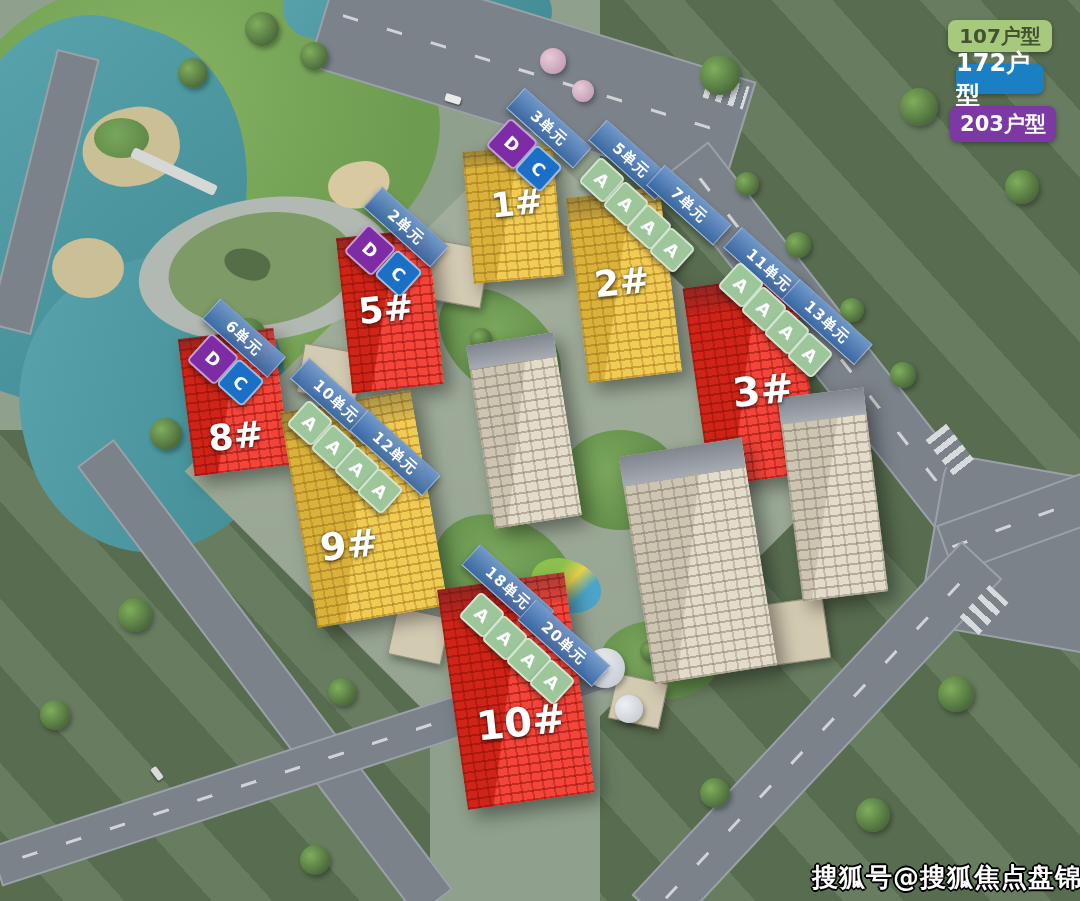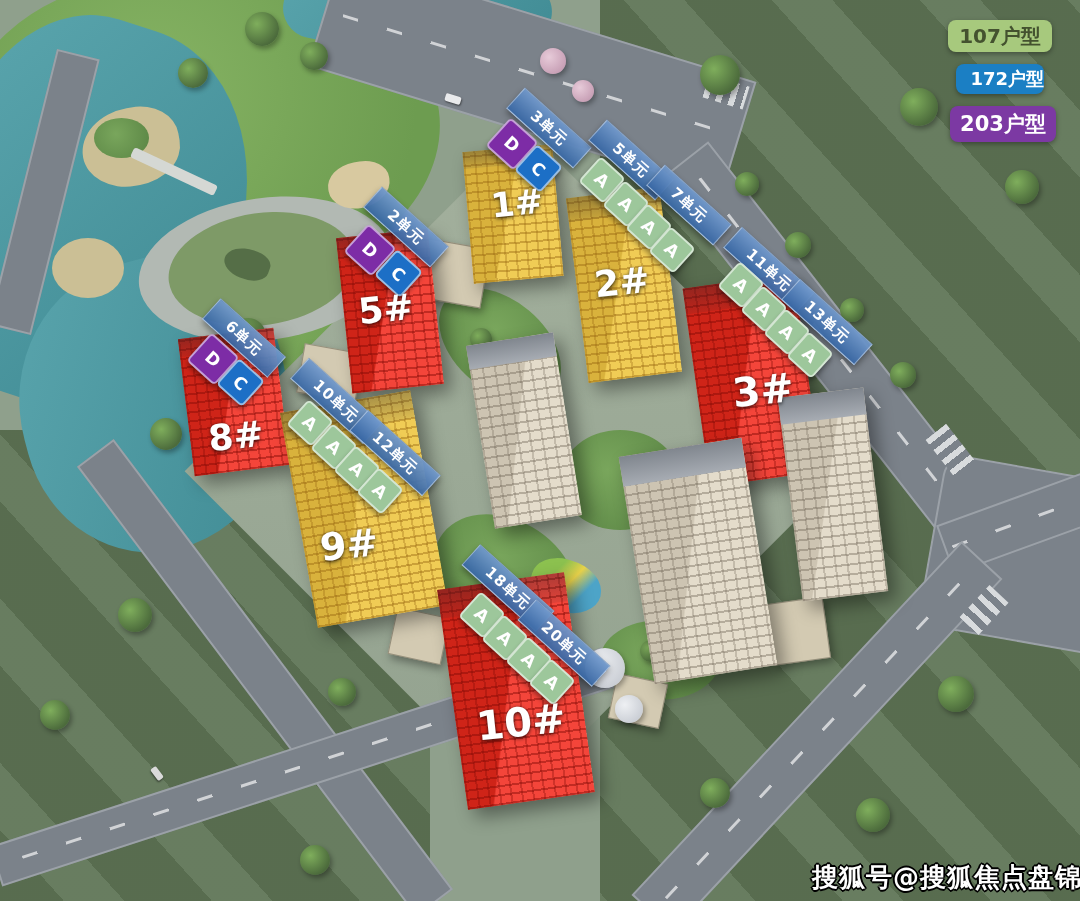--- a/index.html
+++ b/index.html
@@ -263,21 +263,21 @@
       <span>A</span>
     </div>
   <div class="abs tag tag-a" style="left:535px;top:665px;width:30px;height:30px;transform:rotate(42deg);">
       <span>A</span>
     </div>
   <div class="abs bnum" style="left:521px;top:722px;font-size:40px;"><span>10#</span></div>
 
   <div class="abs legend-item" style="left:948px;top:20px;width:104px;height:32px;background:#a7c97d;color:#44522f;font-size:20px;">
       <span>107户型</span>
     </div>
-  <div class="abs legend-item" style="left:956px;top:64px;width:88px;height:30px;background:#1b7fc4;color:#ffffff;font-size:18px;justify-content:flex-end;">
+  <div class="abs legend-item" style="left:956px;top:64px;width:88px;height:30px;background:#1b7fc4;color:#ffffff;font-size:24px;">
       <span>172户型</span>
     </div>
   <div class="abs legend-item" style="left:950px;top:106px;width:106px;height:36px;background:#7c39a3;color:#ffffff;font-size:21px;">
       <span>203户型</span>
     </div>
 
   <div class="abs watermark" style="left:812px;top:860px;"><span>搜狐号@搜狐焦点盘锦站</span></div>
 
 </div>
 

